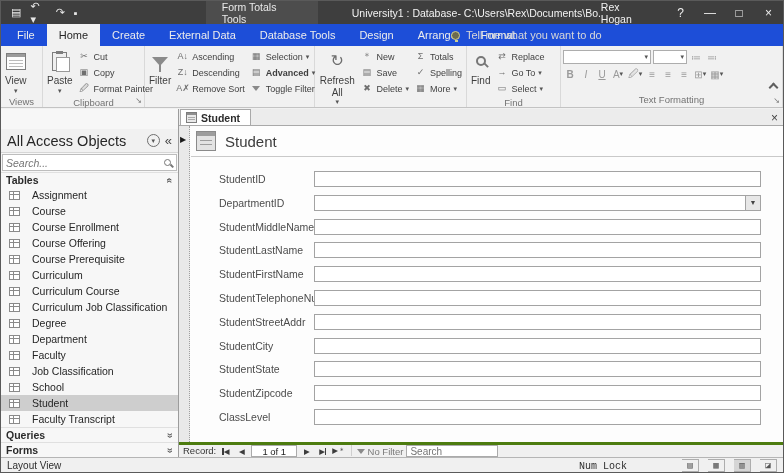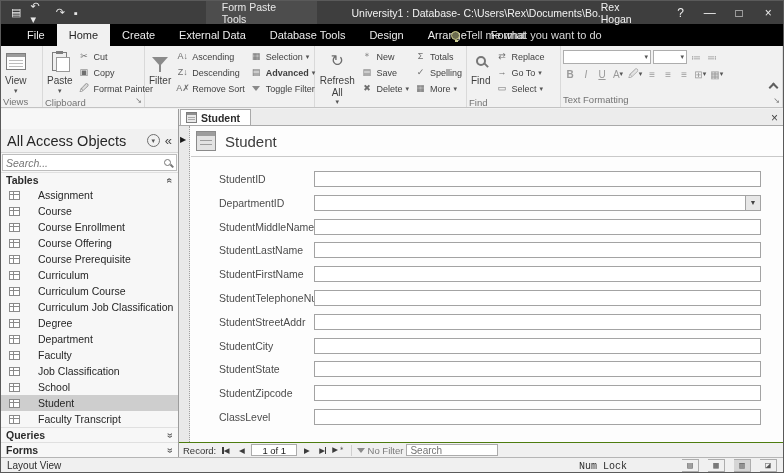--- a/index.html
+++ b/index.html
@@ -13,32 +13,32 @@
   .qat { display:flex; align-items:center; gap:9px; padding:0 10px; }
   .qat span { font-size:11px; color:#e8e8e8; cursor:default; }
   .context-chip { background:#4d4d4d; height:100%; display:flex; align-items:center; padding:0 16px; margin-left:118px; font-size:10.5px; color:#e9e9e9; }
   .win-title { margin-left:34px; white-space:nowrap; overflow:hidden; max-width:250px; }
   .tb-right { margin-left:auto; display:flex; align-items:center; height:100%; }
   .tb-user { margin-right:14px; }
   .tb-help { width:26px; text-align:center; }
   .winbtn { width:30px; height:100%; display:flex; align-items:center; justify-content:center; font-size:12px; color:#eee; }
 
   
-  .tabrow { height:22px; background:#000000; display:flex; align-items:stretch; padding-left:14px; }
+  .tabrow { height:22px; background:#1d4ed8; display:flex; align-items:stretch; padding-left:4px; }
   .rtab { padding:0 12px; display:flex; align-items:center; color:#ececec; font-size:11px; cursor:default; white-space:nowrap; }
   .rtab.selected { background:#f1f1f1; color:#262626; }
   .tellme { display:flex; align-items:center; gap:6px; color:#d8d8d8; margin-left:10px; font-size:11px; }
   .bulb { width:9px; height:9px; border:1px solid #cfcf90; border-radius:50%; position:relative; background:#6b6b50; }
   .bulb::after { content:""; position:absolute; left:2.5px; bottom:-3px; width:3px; height:2px; background:#cfcf90; }
 
   
   .ribbon { position:relative; height:62px; background:#f1f1f1; border-bottom:1px solid #c3c3c3; display:flex; align-items:stretch; }
   .rgroup { position:relative; border-right:1px solid #d9d9d9; display:flex; flex-direction:column; padding:1px 2px 0 2px; }
   .rg-body { flex:1; display:flex; align-items:flex-start; gap:1px; }
-  .rg-label { height:14px; line-height:13px; text-align:left; font-size:9.5px; color:#737373; white-space:nowrap; }
+  .rg-label { height:14px; line-height:13px; text-align:center; font-size:9.5px; color:#737373; white-space:nowrap; }
   .launcher { position:absolute; right:2px; bottom:2px; font-size:8px; color:#777; line-height:8px; }
   .bigbtn { display:flex; flex-direction:column; align-items:center; justify-content:flex-start; padding:2px 2px 0 2px; color:#3f3f3f; font-size:10px; line-height:1.15; text-align:center; cursor:default; }
   .bicon { height:24px; display:flex; align-items:center; justify-content:center; margin-bottom:2px; }
   .da { font-size:7px; color:#555; }
   .scol { display:flex; flex-direction:column; justify-content:flex-start; gap:1px; padding-top:2px; }
   .sbtn { display:flex; align-items:center; gap:3px; height:15px; font-size:9px; color:#3f3f3f; padding:0 2px; white-space:nowrap; cursor:default; }
   .si { width:13px; min-width:13px; text-align:center; font-size:9px; color:#6e6e6e; line-height:11px; }
 
   .ic-view { width:20px; height:17px; border:1px solid #7d7d7d; background:#fdfdfd; position:relative; }
   .ic-view::before { content:""; position:absolute; left:0; right:0; top:0; height:3px; background:#9b9b9b; }
@@ -68,21 +68,21 @@
   .np-shutter { font-size:13px; color:#444; }
   .np-search { height:17px; margin:1px; border:1px solid #bdbdbd; background:#fff; display:flex; align-items:center; padding:0 3px; }
   .np-search input { flex:1; border:none; outline:none; font-size:10.5px; font-style:italic; color:#777; background:transparent; font-family:"Liberation Sans",sans-serif; }
   .mag { width:7px; height:7px; border:1.5px solid #777; border-radius:50%; position:relative; margin-right:2px; }
   .mag::after { content:""; position:absolute; width:4px; height:1.5px; background:#777; right:-3.5px; bottom:-1.5px; transform:rotate(45deg); }
   .np-section { height:15px; display:flex; align-items:center; padding:0 5px; font-weight:bold; font-size:10.5px; color:#2b2b2b; border-top:1px solid #e0e0e0; background:#f7f7f7; }
   .np-section .chev { margin-left:auto; font-size:10px; color:#555; display:inline-block; }
   .chev-up { transform:rotate(90deg); }
   .chev-down { transform:rotate(-90deg); }
   .np-list { }
-  .np-item { height:16px; display:flex; align-items:center; gap:18px; padding:0 4px 0 8px; font-size:10.5px; color:#262626; white-space:nowrap; cursor:default; }
+  .np-item { height:16px; display:flex; align-items:center; gap:12px; padding:0 4px 0 8px; font-size:10.5px; color:#262626; white-space:nowrap; cursor:default; }
   .np-item.selected { background:#cecece; }
   .tbl-icon { width:11px; min-width:11px; height:9px; border:1px solid #8a8a8a; background:#fff; position:relative; }
   .tbl-icon::before { content:""; position:absolute; left:0; right:0; top:2px; height:1px; background:#8a8a8a; }
   .tbl-icon::after { content:""; position:absolute; top:0; bottom:0; left:3px; width:1px; background:#8a8a8a; }
 
   
   .main { flex:1; display:flex; flex-direction:column; min-width:0; }
   .doctab-bar { height:17px; background:#ececec; border-bottom:1px solid #a9a9a9; display:flex; align-items:flex-end; position:relative; }
   .doctab { height:16px; background:#fff; border:1px solid #a9a9a9; border-bottom:none; display:flex; align-items:center; gap:4px; padding:0 10px 0 5px; font-size:10.5px; font-weight:bold; color:#2b2b2b; margin-left:1px; }
   .form-icon { width:11px; height:11px; border:1px solid #7d7d7d; background:#e9e9e9; position:relative; }
@@ -100,21 +100,21 @@
   .form-header-icon::after { content:""; position:absolute; left:3px; right:3px; top:8px; height:1px; background:#9d9d9d; box-shadow:0 4px 0 #9d9d9d; }
   .form-title { font-size:15px; color:#3c3c3c; }
   .fields { padding-top:12px; }
   .field-row { position:relative; height:23.8px; }
   .field-label { position:absolute; left:8px; top:4px; font-size:10.5px; color:#4c4c4c; white-space:nowrap;margin-left:20px; }
   .field-input { position:absolute; left:123px; top:2px; width:447px; height:16px; border:1px solid #a3a3a3; background:#fff; display:flex; justify-content:flex-end; }
   .combo-arrow { display:none; width:15px; height:100%; border-left:1px solid #a3a3a3; background:#e7e7e7; align-items:center; justify-content:center; font-size:7px; color:#444; }
   .field-row.combo .combo-arrow { display:flex; }
 
   
-  .record-nav { height:15px; background:#f0f0f0; border-top:1px solid #4d7c0f; display:flex; align-items:center; gap:3px; padding:0 4px; font-size:9.5px; color:#333; }
+  .record-nav { height:15px; background:#f0f0f0; border-top:3px solid #4d7c0f; display:flex; gap:3px; padding:0 4px; font-size:9.5px; color:#333; }
   .rn-btn { display:flex; align-items:center; justify-content:center; min-width:13px; height:12px; font-size:7.5px; color:#3c3c3c; cursor:default; }
   .rn-bar { display:inline-block; width:1.5px; height:7px; background:#3c3c3c; }
   .rn-pos { width:46px; height:12px; border:1px solid #ababab; background:#fff; font-size:9.5px; text-align:center; font-family:"Liberation Sans",sans-serif; color:#222; padding:0; }
   .rn-sep { width:1px; height:11px; background:#cfcfcf; margin:0 2px; }
   .rn-filter { display:flex; align-items:center; gap:3px; color:#7a7a7a; }
   .rn-search { width:92px; height:12px; border:1px solid #ababab; background:#fff; font-size:10px; padding:0 3px; color:#444; font-family:"Liberation Sans",sans-serif; }
 
   
   .statusbar { position:absolute; left:0; right:0; bottom:0; height:15px; background:#f0f0f0; border-top:1px solid #b5b5b5; display:flex; align-items:center; font-size:10px; color:#2e2e2e; padding:0 6px; }
   .sb-right { margin-left:auto; display:flex; align-items:flex-end; gap:9px;font-family:Liberation Mono, monospace; }
@@ -128,21 +128,21 @@
 
 <div class="app">
 
   <div class="titlebar">
     <div class="qat">
       <span>▤</span>
       <span>↶ <span class="da">▾</span></span>
       <span>↷</span>
       <span>▪</span>
     </div>
-    <div class="context-chip">Form Paste Tools</div>
+    <div class="context-chip">Form Totals Tools</div>
     <div class="win-title">University1 : Database- C:\Users\Rex\Documents\Bo...</div>
     <div class="tb-right">
       <span class="tb-user">Rex Hogan</span>
       <span class="winbtn tb-help">?</span>
       <span class="winbtn">—</span>
       <span class="winbtn">□</span>
       <span class="winbtn">×</span>
     </div>
   </div>
 

